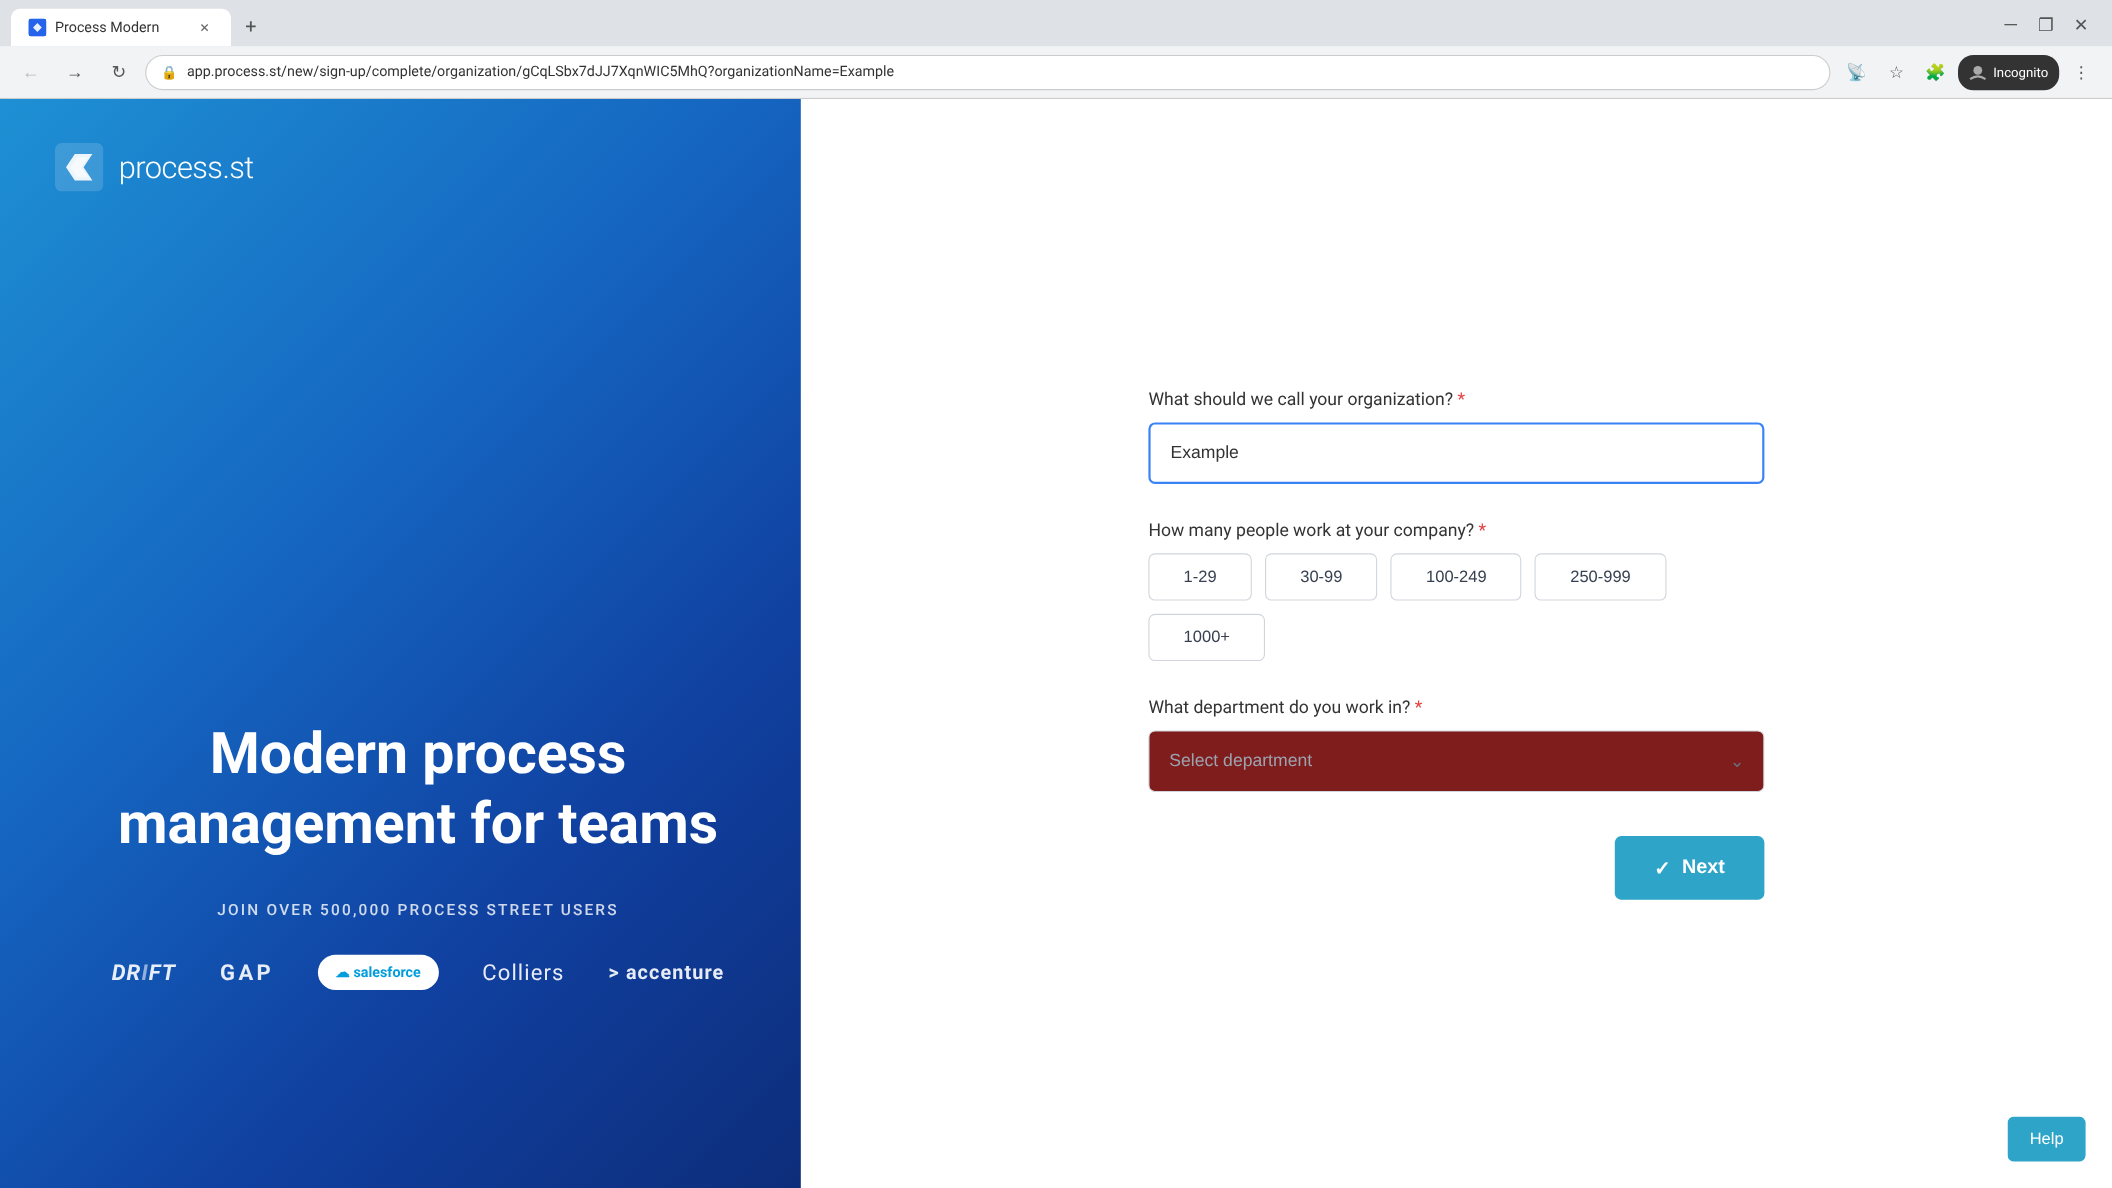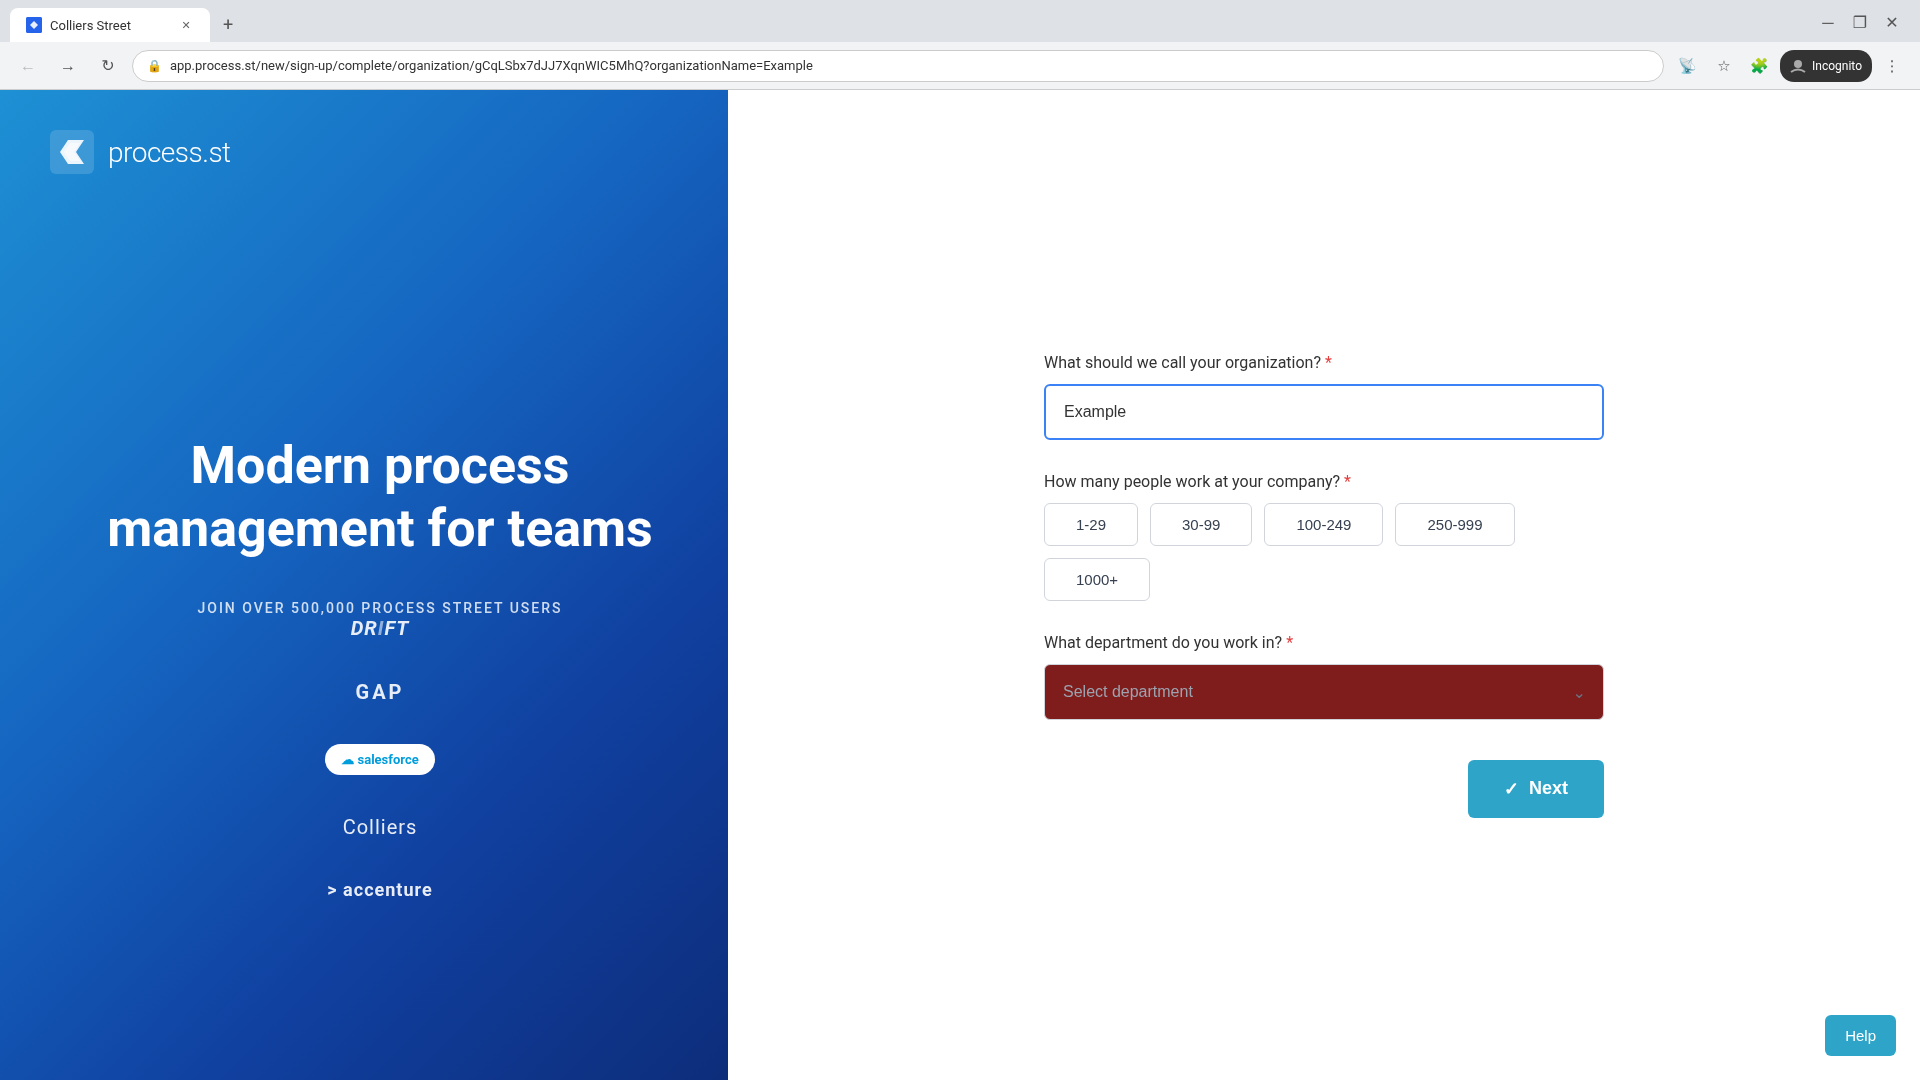--- a/index.html
+++ b/index.html
@@ -29,22 +29,22 @@
     
     .page-content { display: flex; flex: 1; height: calc(1080px - 90px); }
 
     
     .left-panel { width: 728px; background: linear-gradient(135deg, #1e90d4 0%, #1565c0 40%, #1040a0 70%, #0d2d7a 100%); display: flex; flex-direction: column; align-items: flex-start; padding: 40px 50px; position: relative; flex-shrink: 0; }
     .logo-area { display: flex; align-items: center; gap: 14px; margin-bottom: auto; }
     .logo-text { color: #fff; font-size: 28px; font-weight: 600; letter-spacing: -0.5px; }
     .logo-text span { font-weight: 300; }
     .hero-text { color: #fff; text-align: center; width: 100%; padding: 0 20px; }
     .hero-title { font-size: 52px; font-weight: 700; line-height: 1.2; margin-bottom: 40px; }
-    .join-text { font-size: 14px; letter-spacing: 2px; color: rgba(255,255,255,0.8); font-weight: 500; text-align: center; }
-    .logos-row { display: flex; align-items: center; justify-content: center; gap: 40px; flex-wrap: wrap; flex-direction: column; }
+    .join-text { font-size: 14px; letter-spacing: 2px; color: rgba(255,255,255,0.8); margin-bottom: 32px; font-weight: 500; text-align: center; }
+    .logos-row { display: flex; align-items: center; justify-content: center; gap: 40px; flex-wrap: wrap; }
     .brand-logo { color: #fff; font-size: 20px; font-weight: 700; letter-spacing: 1px; opacity: 0.9; }
     .brand-logo.drift { font-style: italic; }
     .brand-logo.gap { letter-spacing: 3px; }
     .salesforce-cloud { background: #fff; border-radius: 50px; padding: 8px 16px; color: #009ddc; font-size: 13px; font-weight: 700; }
     .brand-logo.colliers { font-weight: 400; }
     .brand-logo.accenture { font-size: 18px; }
 
     
     .right-panel { flex: 1; background: #fff; display: flex; flex-direction: column; align-items: center; justify-content: center; padding: 60px 80px; }
     .form-container { width: 100%; max-width: 560px; }
@@ -72,21 +72,21 @@
 <div class="browser-chrome" style="position:relative;">
   <div class="browser-tabs">
     <div style="width:10px;"></div>
     <div class="browser-tab">
       <div class="favicon">
         <svg class="favicon-shape" viewBox="0 0 16 16" fill="none">
           <rect width="16" height="16" rx="2" fill="#2563eb"></rect>
           <path d="M4 8 L8 4 L12 8 L8 12 Z" fill="white" opacity="0.9"></path>
         </svg>
       </div>
-      <span class="tab-title">Colliers Street</span>
+      <span class="tab-title">Process Modern</span>
       <span class="tab-close">✕</span>
     </div>
     <div class="new-tab-btn">+</div>
   </div>
   <div class="window-controls">
     <div class="win-ctrl">─</div>
     <div class="win-ctrl">❐</div>
     <div class="win-ctrl">✕</div>
   </div>
   <div class="browser-toolbar">

